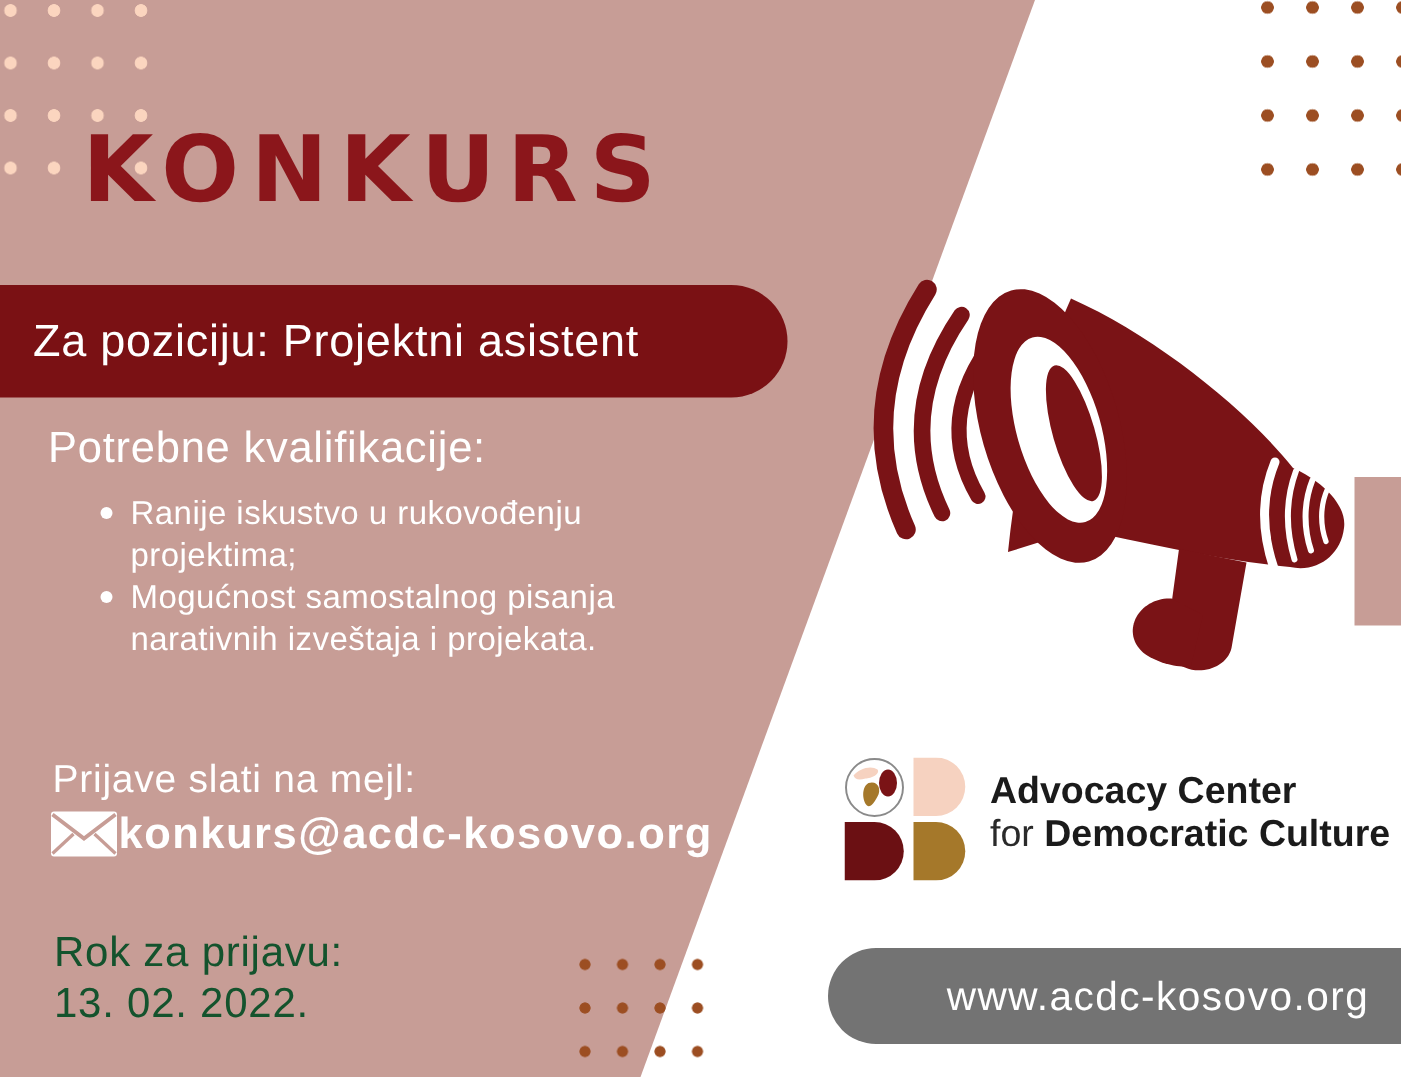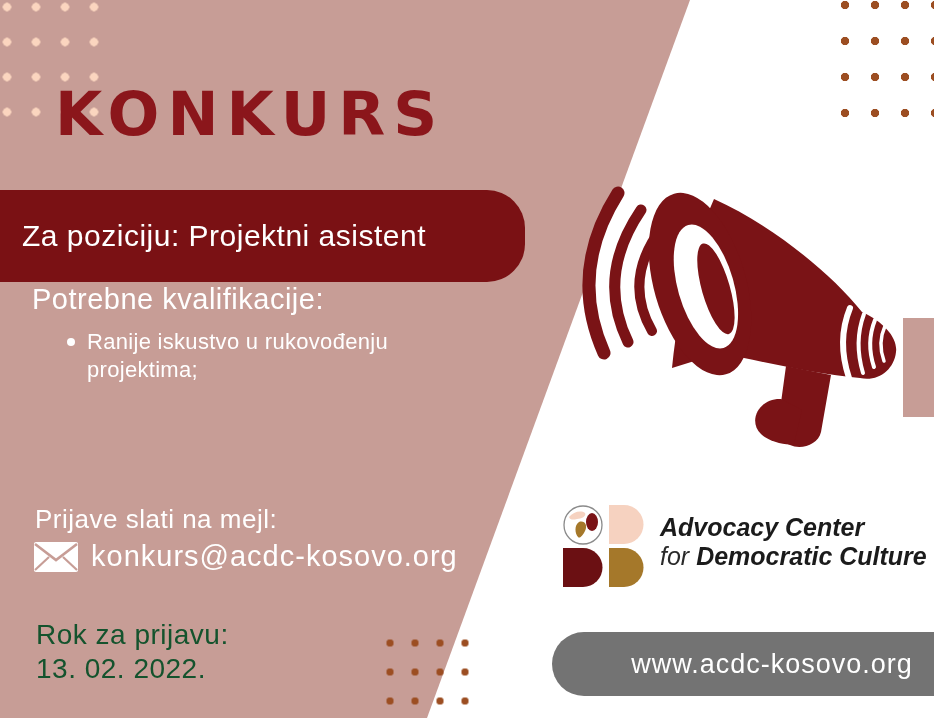--- a/index.html
+++ b/index.html
@@ -28,21 +28,21 @@
     left:378px;top:633px;width:96px;height:78px;
     background-image:radial-gradient(circle,#9c4e22 0 3.5px,rgba(0,0,0,0) 3.9px);
     background-size:25px 29px;background-position:-0.5px -4.5px;
   }
   .title{
     position:absolute;left:55px;top:83px;
     font-family:"DejaVu Sans",sans-serif;font-weight:700;
     font-size:61px;line-height:1;letter-spacing:8px;color:#8b161b;white-space:nowrap;
   }
   .position-banner{
-    position:absolute;left:0;top:190px;width:525px;height:92px;
+    position:absolute;left:0;top:190px;width:525px;height:75px;
     background:#7a1114;border-radius:0 38px 38px 0;
     display:flex;align-items:center;padding-left:22px;box-sizing:border-box;
   }
   .position-banner span{
     color:#fff;font-size:30px;font-weight:500;letter-spacing:.5px;white-space:nowrap;
   }
   .kval-heading{
     position:absolute;left:32px;top:283px;color:#fff;font-size:29px;letter-spacing:.5px;
   }
   .kval-list{
@@ -51,32 +51,32 @@
   .kval-list li{
     position:relative;color:#fff;font-size:22px;line-height:28px;letter-spacing:.3px;margin:0;
   }
   .kval-list li::before{
     content:"";position:absolute;left:-20px;top:10px;width:8px;height:8px;border-radius:50%;background:#fff;
   }
   .apply-heading{
     position:absolute;left:35px;top:504px;color:#fff;font-size:26px;letter-spacing:.5px;
   }
   .email-row{
-    position:absolute;left:33px;top:540px;display:flex;align-items:center;gap:12px;
+    position:absolute;left:33px;top:540px;display:flex;align-items:flex-start;font-weight:bold;
   }
   .email-row .addr{color:#fff;font-size:29px;letter-spacing:1px;white-space:nowrap;}
   .deadline{
     position:absolute;left:36px;top:618px;color:#14532d;font-size:28px;line-height:34px;letter-spacing:.5px;
   }
   .side-rect{
     position:absolute;left:903px;top:318px;width:31px;height:99px;background:#c79d96;
   }
   .mega-svg{position:absolute;inset:0;pointer-events:none;}
   .logo{
-    position:absolute;left:563px;top:505px;display:flex;align-items:flex-start;gap:15px;font-style:italic;
+    position:absolute;left:563px;top:505px;display:flex;align-items:flex-start;gap:15px;
   }
   .logo-text{padding-top:8px;color:#1b1b1b;font-size:25px;line-height:29px;white-space:nowrap;}
   .logo-text .b{font-weight:700;}
   .logo-text .lt{font-weight:400;color:#2a2a2a;}
   .website-banner{
     position:absolute;left:552px;top:632px;width:382px;height:64px;
     background:#737373;border-radius:38px 0 0 38px;
     display:flex;align-items:center;justify-content:center;
     padding-left:58px;box-sizing:border-box;
   }
@@ -98,20 +98,21 @@
   <div class="title">KONKURS</div>
 
   <div class="position-banner">
     <span>Za poziciju: Projektni asistent</span>
   </div>
 
   <div class="kval-heading">Potrebne kvalifikacije:</div>
 
   <ul class="kval-list">
     <li>Ranije iskustvo u rukovođenju projektima;</li>
+    <li>Mogućnost samostalnog pisanja narativnih izveštaja i projekata.</li>
   </ul>
 
   <div class="apply-heading">Prijave slati na mejl:</div>
 
   <div class="email-row">
     <svg width="46" height="32" viewBox="0 0 46 32">
       <rect x="1" y="1" width="44" height="30" rx="2" fill="#ffffff"></rect>
       <path d="M2 3 L23 19 L44 3" fill="none" stroke="#c79d96" stroke-width="2.6"></path>
       <path d="M2 29 L16 16" fill="none" stroke="#c79d96" stroke-width="2.2"></path>
       <path d="M44 29 L30 16" fill="none" stroke="#c79d96" stroke-width="2.2"></path>

